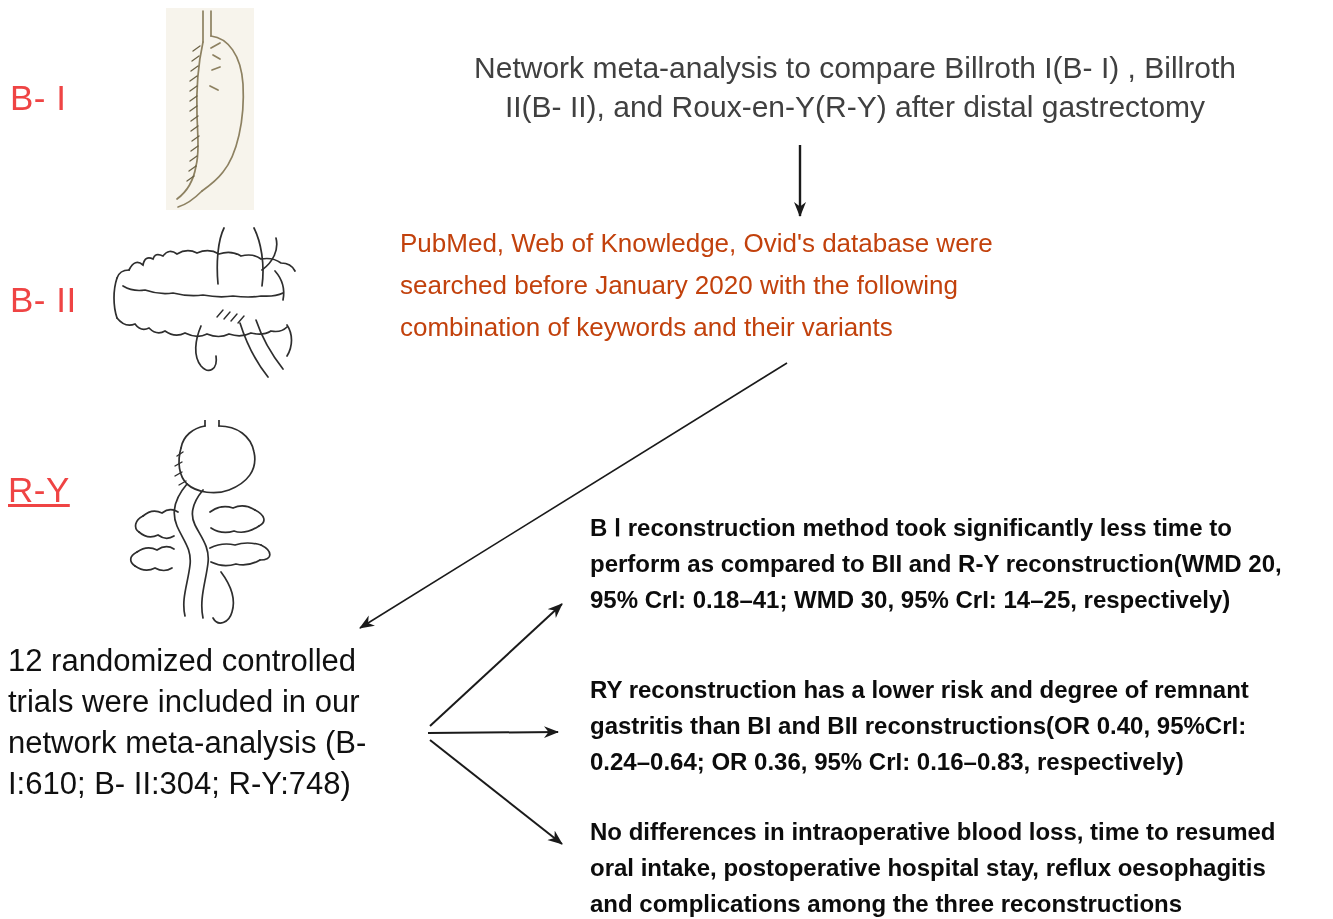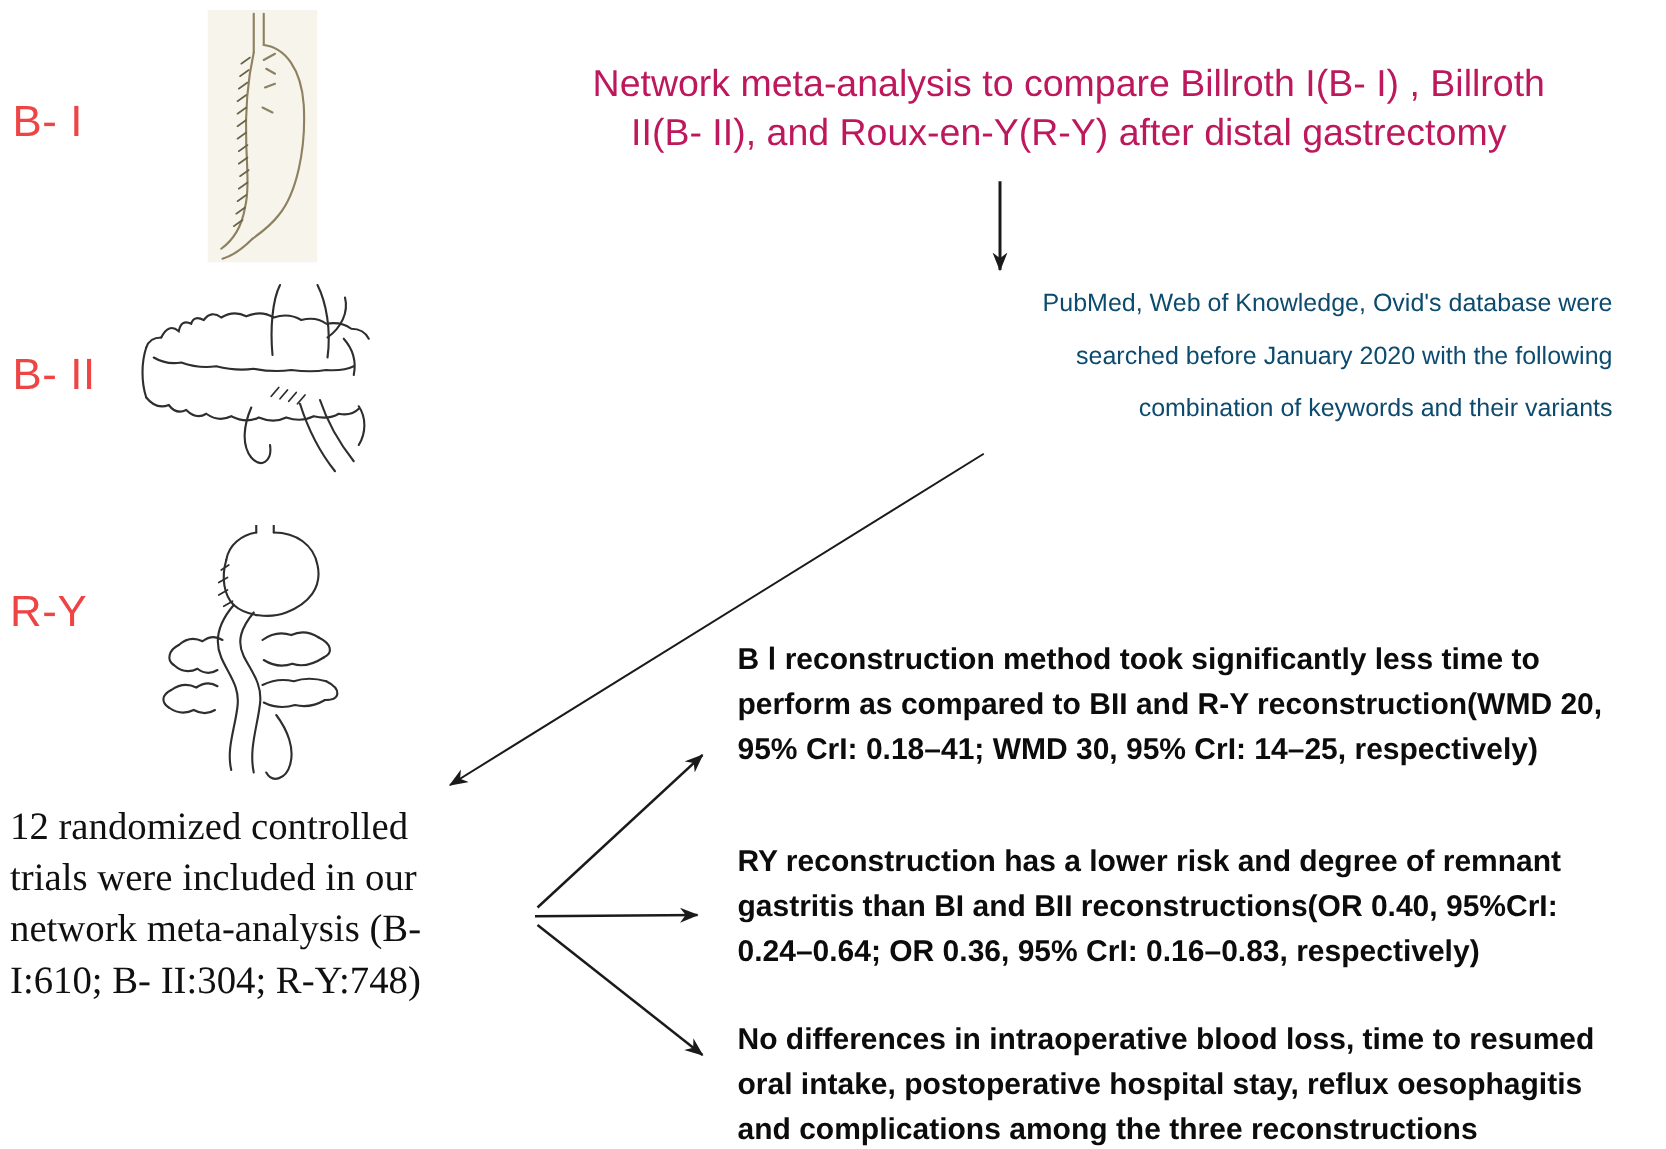--- a/index.html
+++ b/index.html
@@ -7,48 +7,48 @@
     width:1333px;height:919px;position:relative;overflow:hidden;
     background:#ffffff;color:#111;
     font-family:"Liberation Sans", sans-serif;
     -webkit-font-smoothing:antialiased;
   }
   .abs{position:absolute;}
   .preline{white-space:pre-line;}
   .label{font-size:35px;letter-spacing:0.5px;color:#ef4444;}
   .title{
     left:395px;top:48px;width:920px;text-align:center;
-    font-size:30px;line-height:39px;color:#be185d;
+    font-size:30px;line-height:39px;color:#404040;
   }
   .search{
-    left:400px;top:222px;width:890px;text-align:right;
-    font-size:20px;line-height:42px;color:#0c4a6e;
+    left:400px;top:222px;width:890px;text-align:left;
+    font-size:26px;line-height:42px;color:#c2410c;
   }
   .included{
     left:8px;top:640px;width:440px;text-align:left;
-    font-size:31px;line-height:41px;color:#101010;font-family:Liberation Serif, serif;
+    font-size:31px;line-height:41px;color:#101010;
   }
   .finding{
     left:590px;width:748px;font-weight:700;
     font-size:24px;line-height:36px;color:#0c0c0c;
   }
   .f1{top:510px;}
   .f2{top:672px;}
   .f3{top:814px;}
   svg{display:block;}
   .arrows{left:0;top:0;pointer-events:none;}
 </style>
 </head>
 <body>
 
 <div>
 
   <div class="abs label" style="left:10px;top:78px;">B- I</div>
   <div class="abs label" style="left:10px;top:280px;">B- II</div>
-  <div class="abs label" style="left:8px;top:470px;">R-Y</div>
+  <div class="abs label" style="left:8px;top:470px;text-decoration:underline;">R-Y</div>
 
   <svg class="abs" style="left:166px;top:8px;" width="88" height="202" viewBox="0 0 88 202">
     <rect x="0" y="0" width="88" height="202" fill="#f7f4ec"></rect>
     <g fill="none" stroke="#8d8161" stroke-width="1.7" stroke-linecap="round">
       <path d="M37,3 L37,34"></path>
       <path d="M45,3 L45,28"></path>
       <path d="M45,28 C62,30 75,47 77,76 C79,112 71,147 57,164 C51,172 43,178 36,183"></path>
       <path d="M37,34 C33,52 30,80 31,108 C32,130 33,146 30,158"></path>
       <path d="M36,183 C28,191 19,197 12,199"></path>
       <path d="M30,158 C28,170 22,183 11,191"></path>

